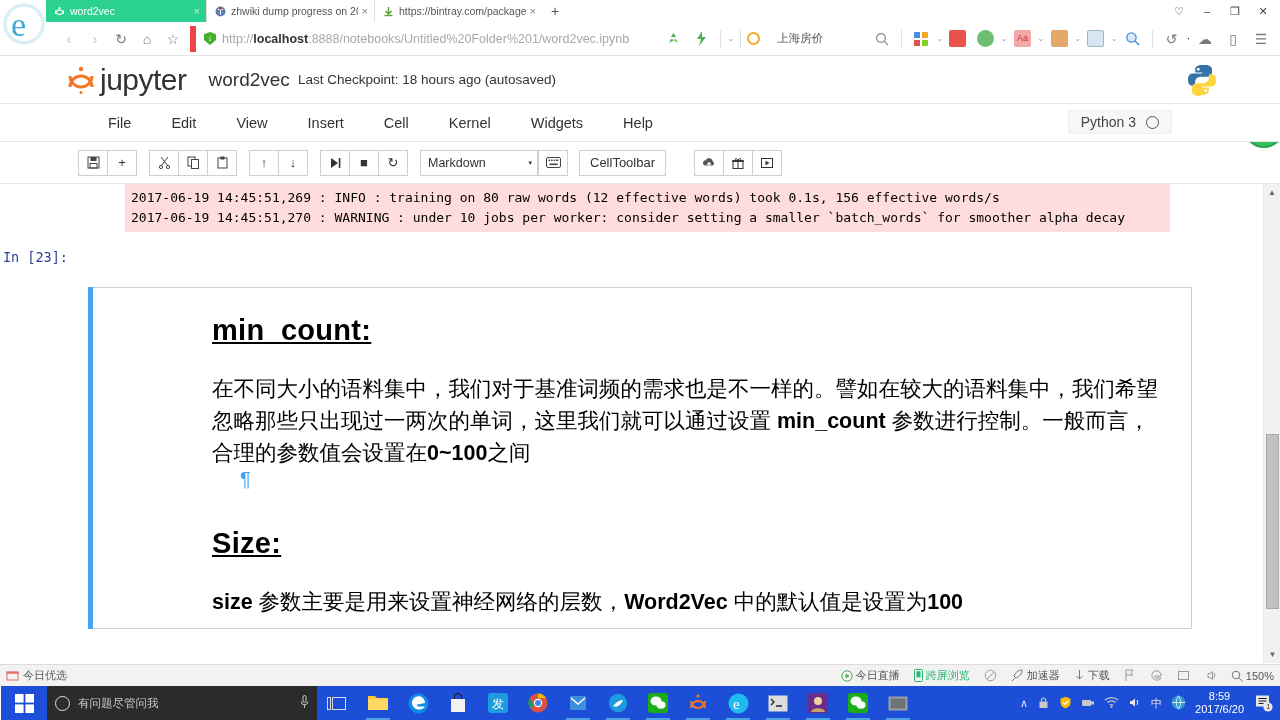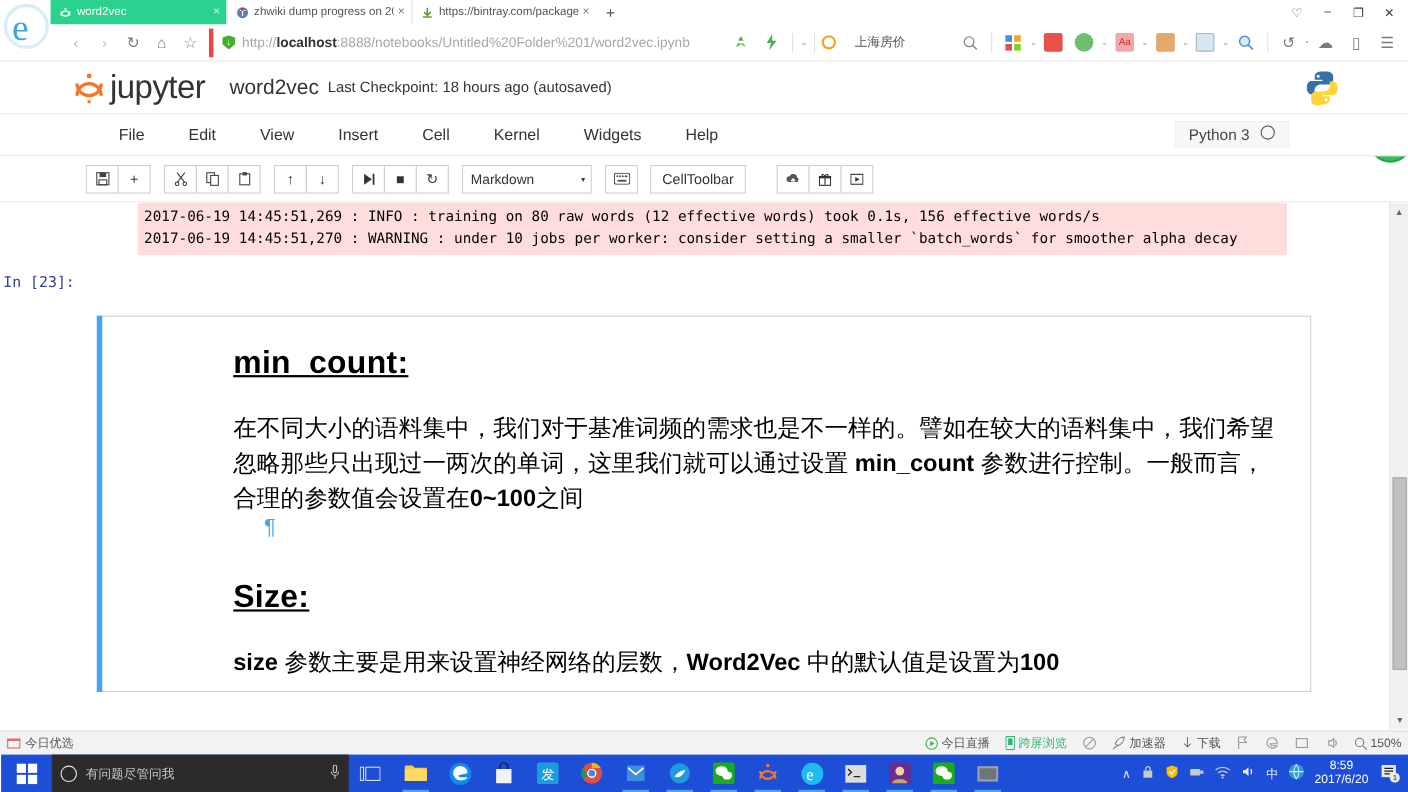--- a/index.html
+++ b/index.html
@@ -28,21 +28,21 @@
   .win-controls { position: absolute; right: 4px; top: 1px; display: flex; gap: 2px; align-items: center; }
   .win-controls span { width: 26px; height: 20px; display: flex; align-items: center; justify-content: center;
                        font-size: 11px; color: #444; }
 
   .navbar { height: 34px; background: #fff; display: flex; align-items: center; padding: 0 6px 0 56px;
             border-bottom: 1px solid #e3e3e3; }
   .nav-btn { width: 26px; height: 26px; display: flex; align-items: center; justify-content: center;
              font-size: 14px; color: #7a7a7a; flex: 0 0 auto; }
   .nav-btn.dim { color: #c0c0c0; }
   .urlbar { flex: 1; display: flex; align-items: center; height: 26px; margin: 0 4px;
-            border-left: 4px solid #ef4444; padding-left: 8px; overflow: hidden; }
+            border-left: 6px solid #ef4444; padding-left: 8px; overflow: hidden; }
   .shield { width: 12px; height: 13px; background: #43b02a; flex: 0 0 auto; margin-right: 6px;
             clip-path: polygon(50% 0,100% 18%,100% 62%,50% 100%,0 62%,0 18%); position: relative; }
   .shield:after { content:"↓"; position:absolute; inset:0; color:#fff; font-size:9px; text-align:center; line-height:13px;}
   .url { font-size: 12.5px; color: #a8a8a8; white-space: nowrap; }
   .url b { color: #333; font-weight: bold; }
   .nav-right { display: flex; align-items: center; gap: 2px; flex: 0 0 auto; }
   .sep { width: 1px; height: 18px; background: #e0e0e0; margin: 0 4px; }
   .opera-search { display: flex; align-items: center; font-size: 11.5px; color: #555; gap: 17px; }
   .ocircle { width: 13px; height: 13px; border: 2px solid #f5a623; border-radius: 50%; }
   .chev { font-size: 8px; color: #999; }
@@ -58,35 +58,35 @@
   .nb-title { font-size: 19px; color: #333; margin-left: 22px; }
   .nb-ckpt { font-size: 13.5px; color: #333; margin-left: 8px; }
   .py-logo { position: absolute; right: 60px; top: 6px; width: 36px; height: 36px; }
   .green-badge { position: absolute; right: -4px; top: 52px; width: 40px; height: 40px;
                  border-radius: 50%; background: #35bf5c; border: 2px solid #2aa54d;
                  color: #fff; font-size: 12px; display: flex; align-items: center; justify-content: center; }
 
   .menubar { height: 38px; display: flex; align-items: center; padding-left: 88px;
              border-bottom: 1px solid #e7e7e7; position: relative; background: #fff; }
   .menu-item { font-size: 14.5px; color: #333; padding: 0 20px; }
-  .kernel-box { position: absolute; right: 108px; top: 6px; display: flex; 
+  .kernel-box { position: absolute; right: 108px; top: 6px; display: flex; align-items: center;
                 gap: 10px; background: #f7f7f7; border: 1px solid #f0f0f0; padding: 3px 12px; }
   .kernel-name { font-size: 14px; color: #444; }
   .kernel-idle { width: 13px; height: 13px; border: 1.6px solid #555; border-radius: 50%; }
 
   .toolbar { height: 42px; display: flex; align-items: center; padding-left: 78px; gap: 0;
              border-bottom: 1px solid #e7e7e7; background: #fff; }
   .tb-group { display: flex; margin-right: 12px; }
   .tb-btn { width: 30px; height: 26px; border: 1px solid #cfcfcf; background: #fff;
             display: flex; align-items: center; justify-content: center; font-size: 13px; color: #333;
             margin-left: -1px; }
   .tb-btn:first-child { margin-left: 0; }
   .tb-sel { width: 118px; height: 26px; border: 1px solid #cfcfcf; background: #fff;
             display: flex; align-items: center; justify-content: space-between;
-            padding: 0 5px 0 7px; font-size: 12.5px; color: #333; margin-right: 12px; }
+            padding: 0 5px 0 7px; font-size: 12.5px; color: #333; }
   .tb-wide { padding: 0 10px; width: auto; font-size: 13px; }
 
   
   .nb-body { position: relative; height: 479px; overflow: hidden; background: #fff; }
 
   .out-warning { background: #fdd; border: none; margin-left: 125px; margin-right: 110px;
                  padding: 4px 6px; font-family: "DejaVu Sans Mono", monospace;
                  font-size: 13px; line-height: 20px; color: #000; white-space: pre-wrap;
                  margin-top: 0px; }
 

